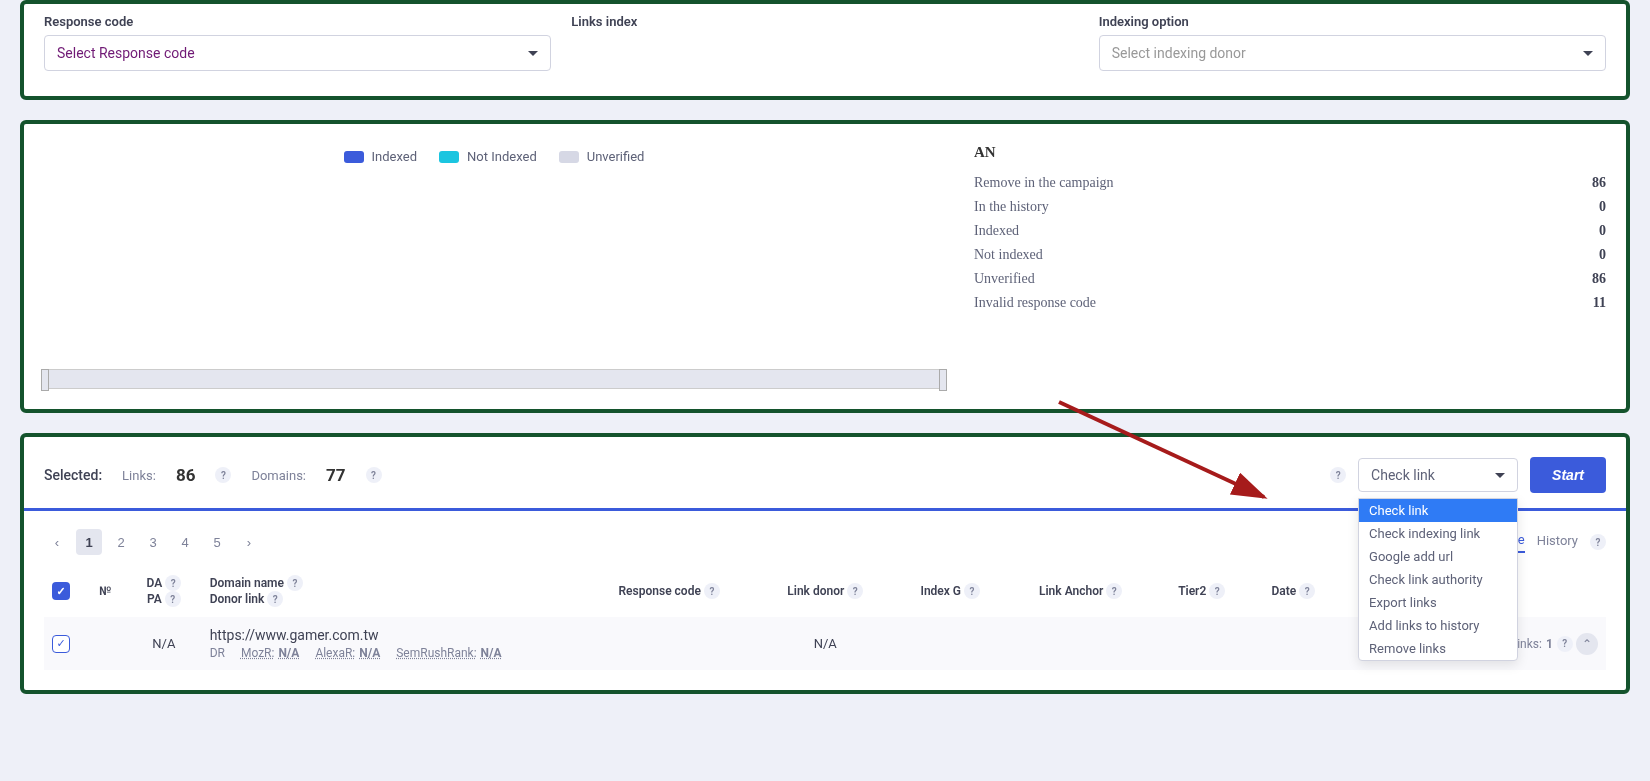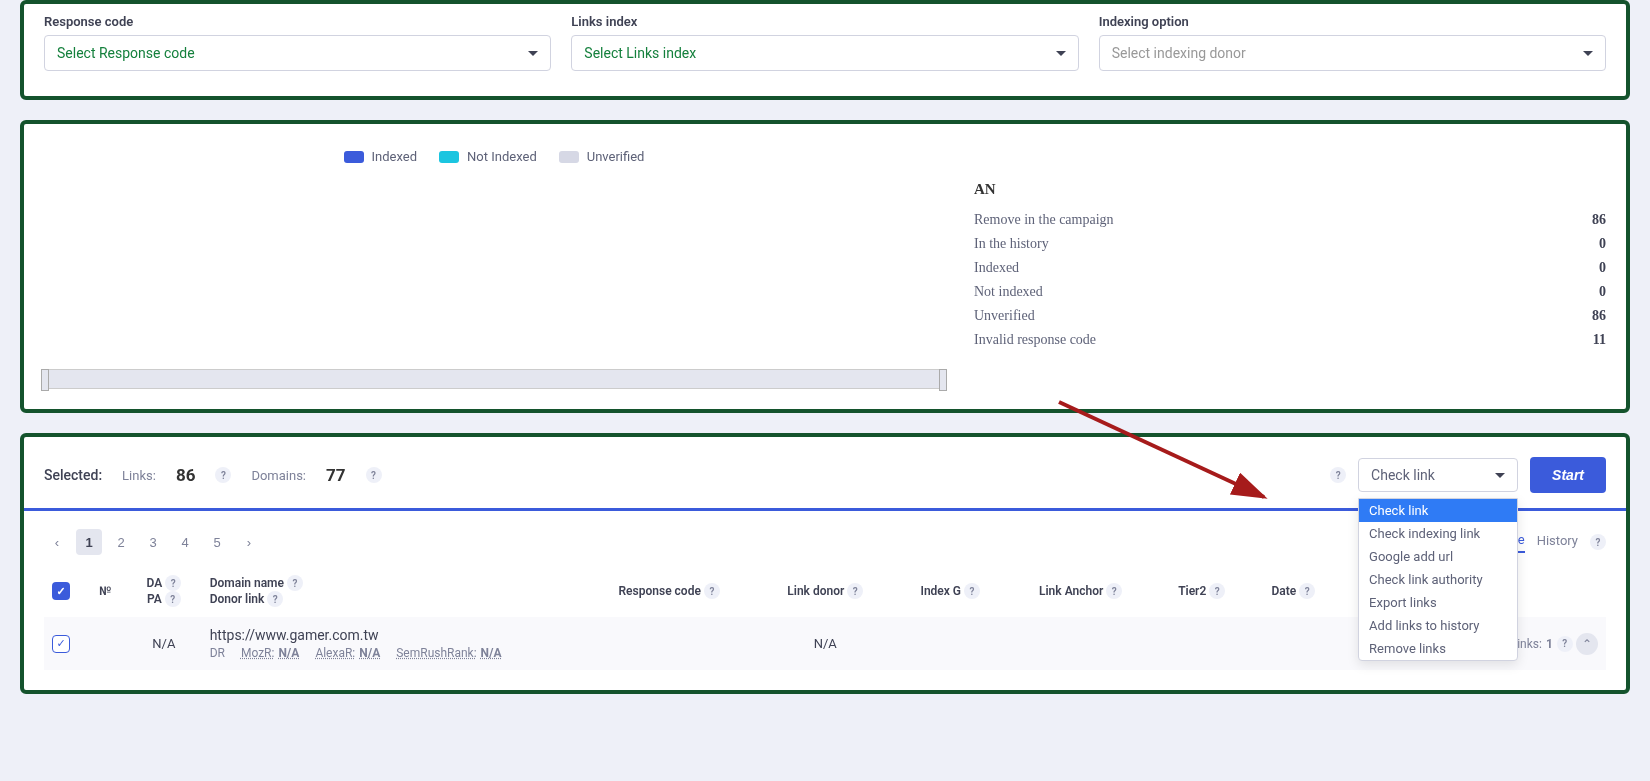--- a/index.html
+++ b/index.html
@@ -29,29 +29,29 @@
     position: relative;
     border: 1px solid #d1d3e0;
     border-radius: 4px;
     background: #fff;
     padding: 9px 12px;
     display: flex;
     justify-content: space-between;
     align-items: center;
     cursor: pointer;
   }
-  .select-box .placeholder { color: #15803d; }
+  .select-box .placeholder { color: #701a75; }
   .select-box .placeholder.muted { color: #999; }
   .caret {
     width: 0; height: 0;
     border-left: 5px solid transparent;
     border-right: 5px solid transparent;
     border-top: 5px solid #3f4254;
   }
-  .chart-card { padding: 20px; display: flex; gap: 30px; align-items: center; }
+  .chart-card { padding: 20px; display: flex; gap: 30px; }
   .chart-left { flex: 0 0 900px; }
   .legend { display: flex; gap: 22px; justify-content: center; align-items: center; padding: 5px 0; }
   .legend-item { display: flex; align-items: center; gap: 8px; color: #5e6278; font-size: 13px; }
   .legend-swatch { width: 20px; height: 12px; border-radius: 3px; }
   .chart-right { flex: 1; font-family: Liberation Serif, serif; }
   .chart-title { font-weight: 700; margin-bottom: 10px; font-size: 15px; }
   .stat-row {
     display: flex; justify-content: space-between;
     padding: 4px 0; color: #5e6278; font-size: 14px;
   }
@@ -167,24 +167,20 @@
   <div class="filters-row">
     <div class="filter-group">
       <div class="filter-label">Response code</div>
       <div class="select-box">
         <span class="placeholder">Select Response code</span>
         <span class="caret"></span>
       </div>
     </div>
     <div class="filter-group">
       <div class="filter-label">Links index</div>
-      <div class="select-box">
-        <span class="placeholder">Select Links index</span>
-        <span class="caret"></span>
-      </div>
     </div>
     <div class="filter-group">
       <div class="filter-label">Indexing option</div>
       <div class="select-box">
         <span class="placeholder muted">Select indexing donor</span>
         <span class="caret"></span>
       </div>
     </div>
   </div>
 </div>

